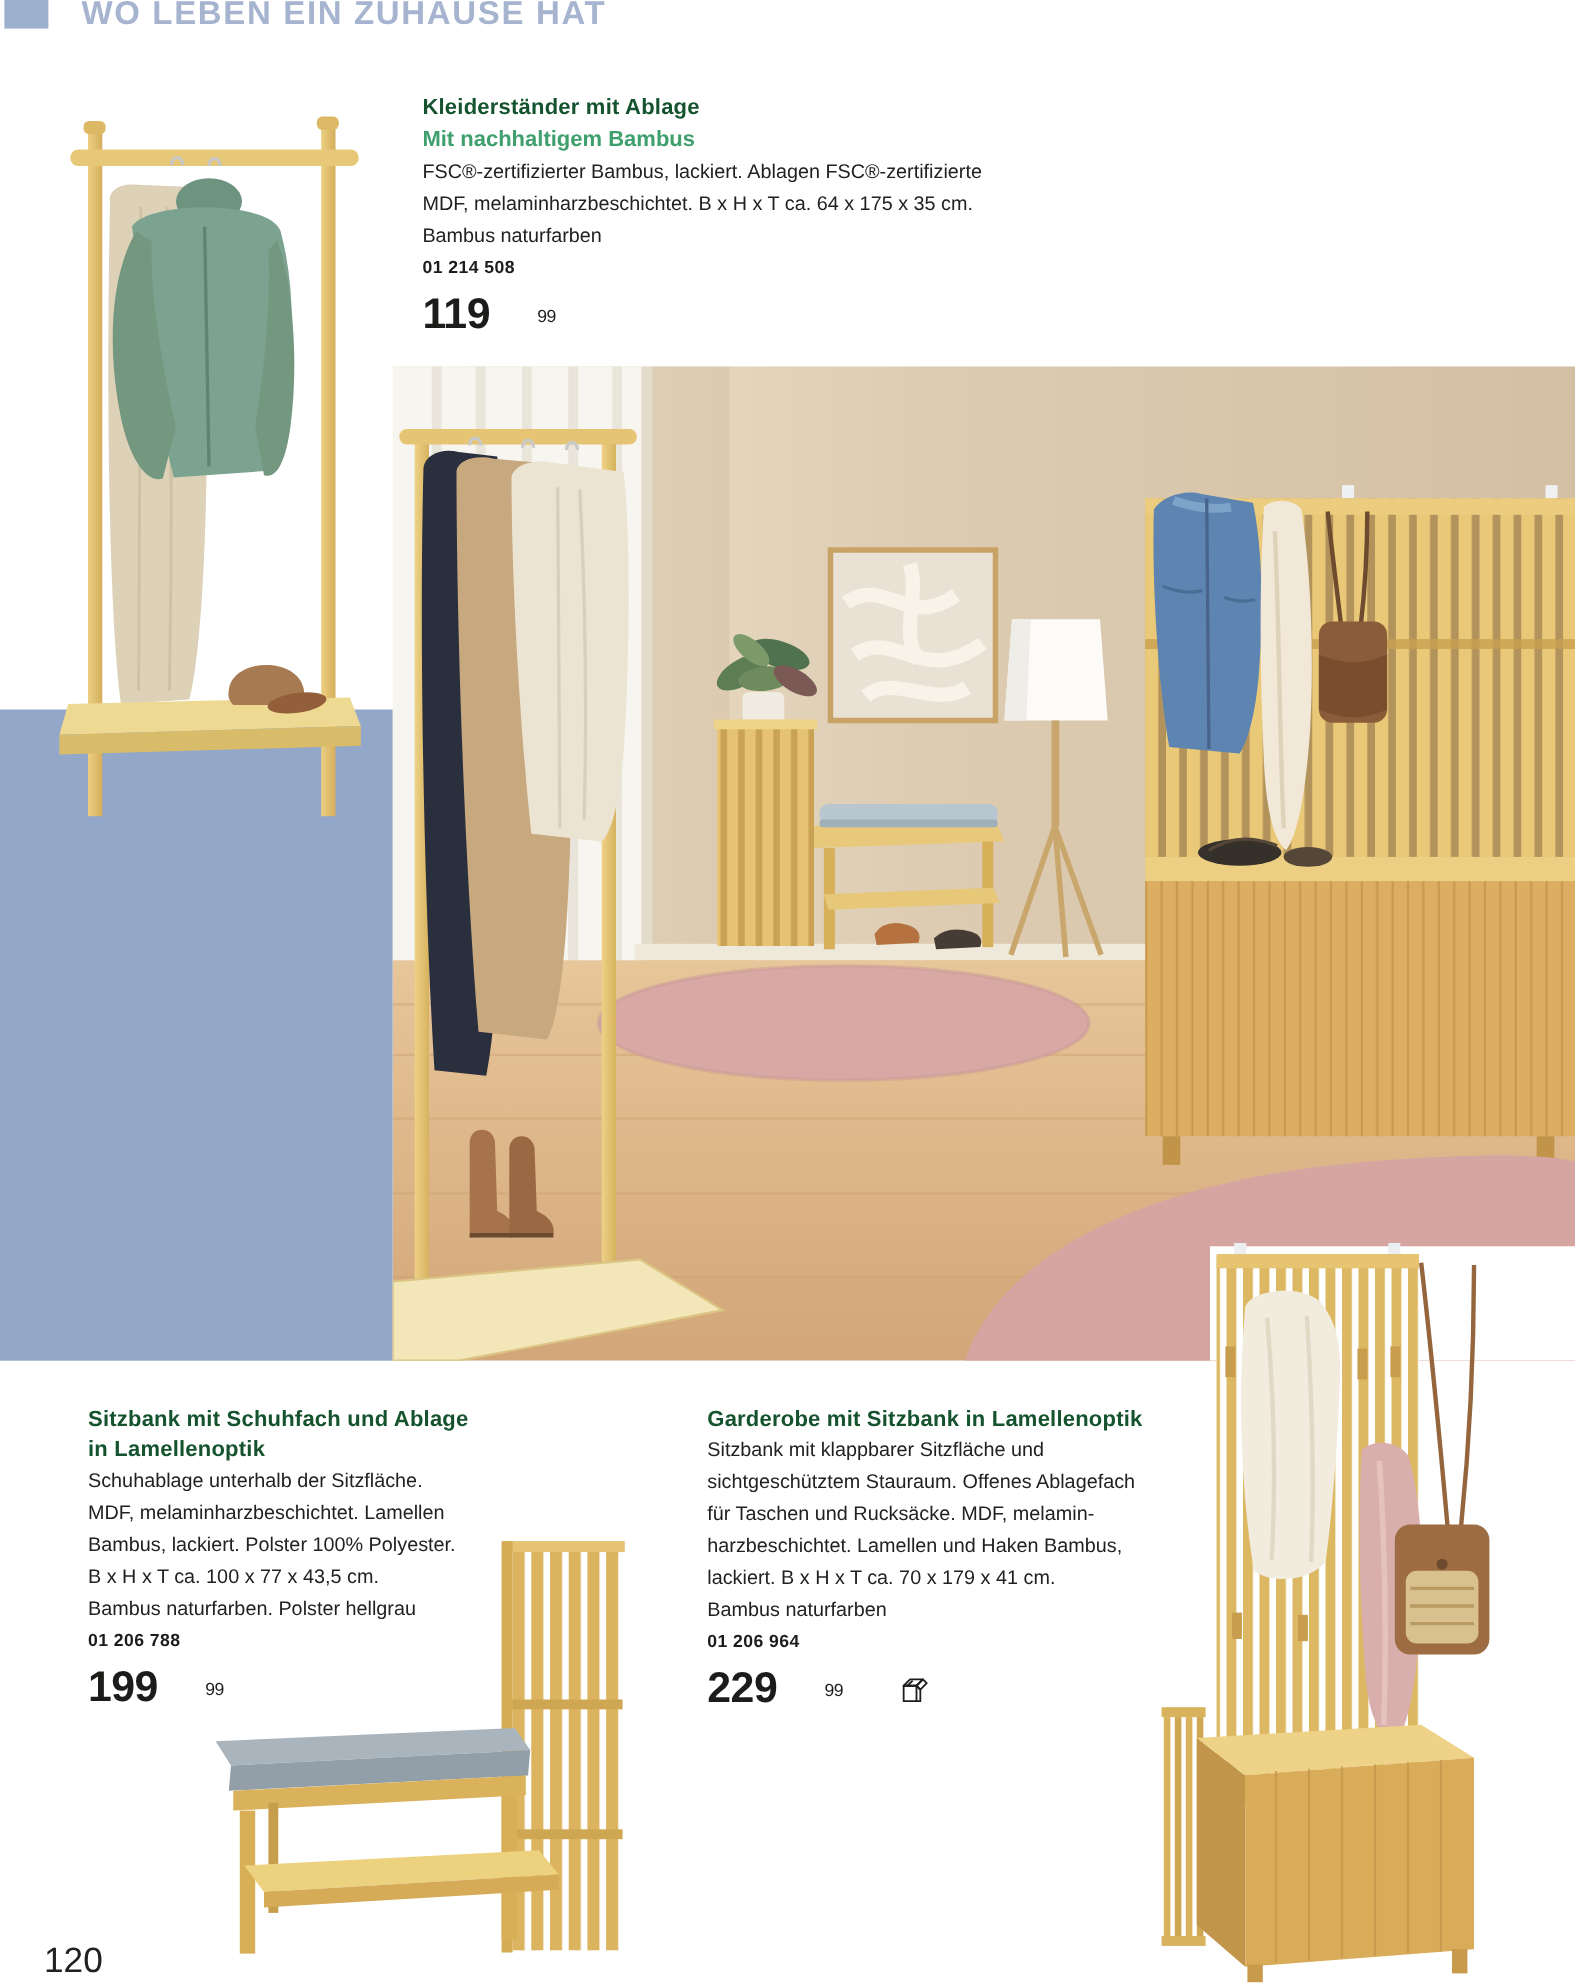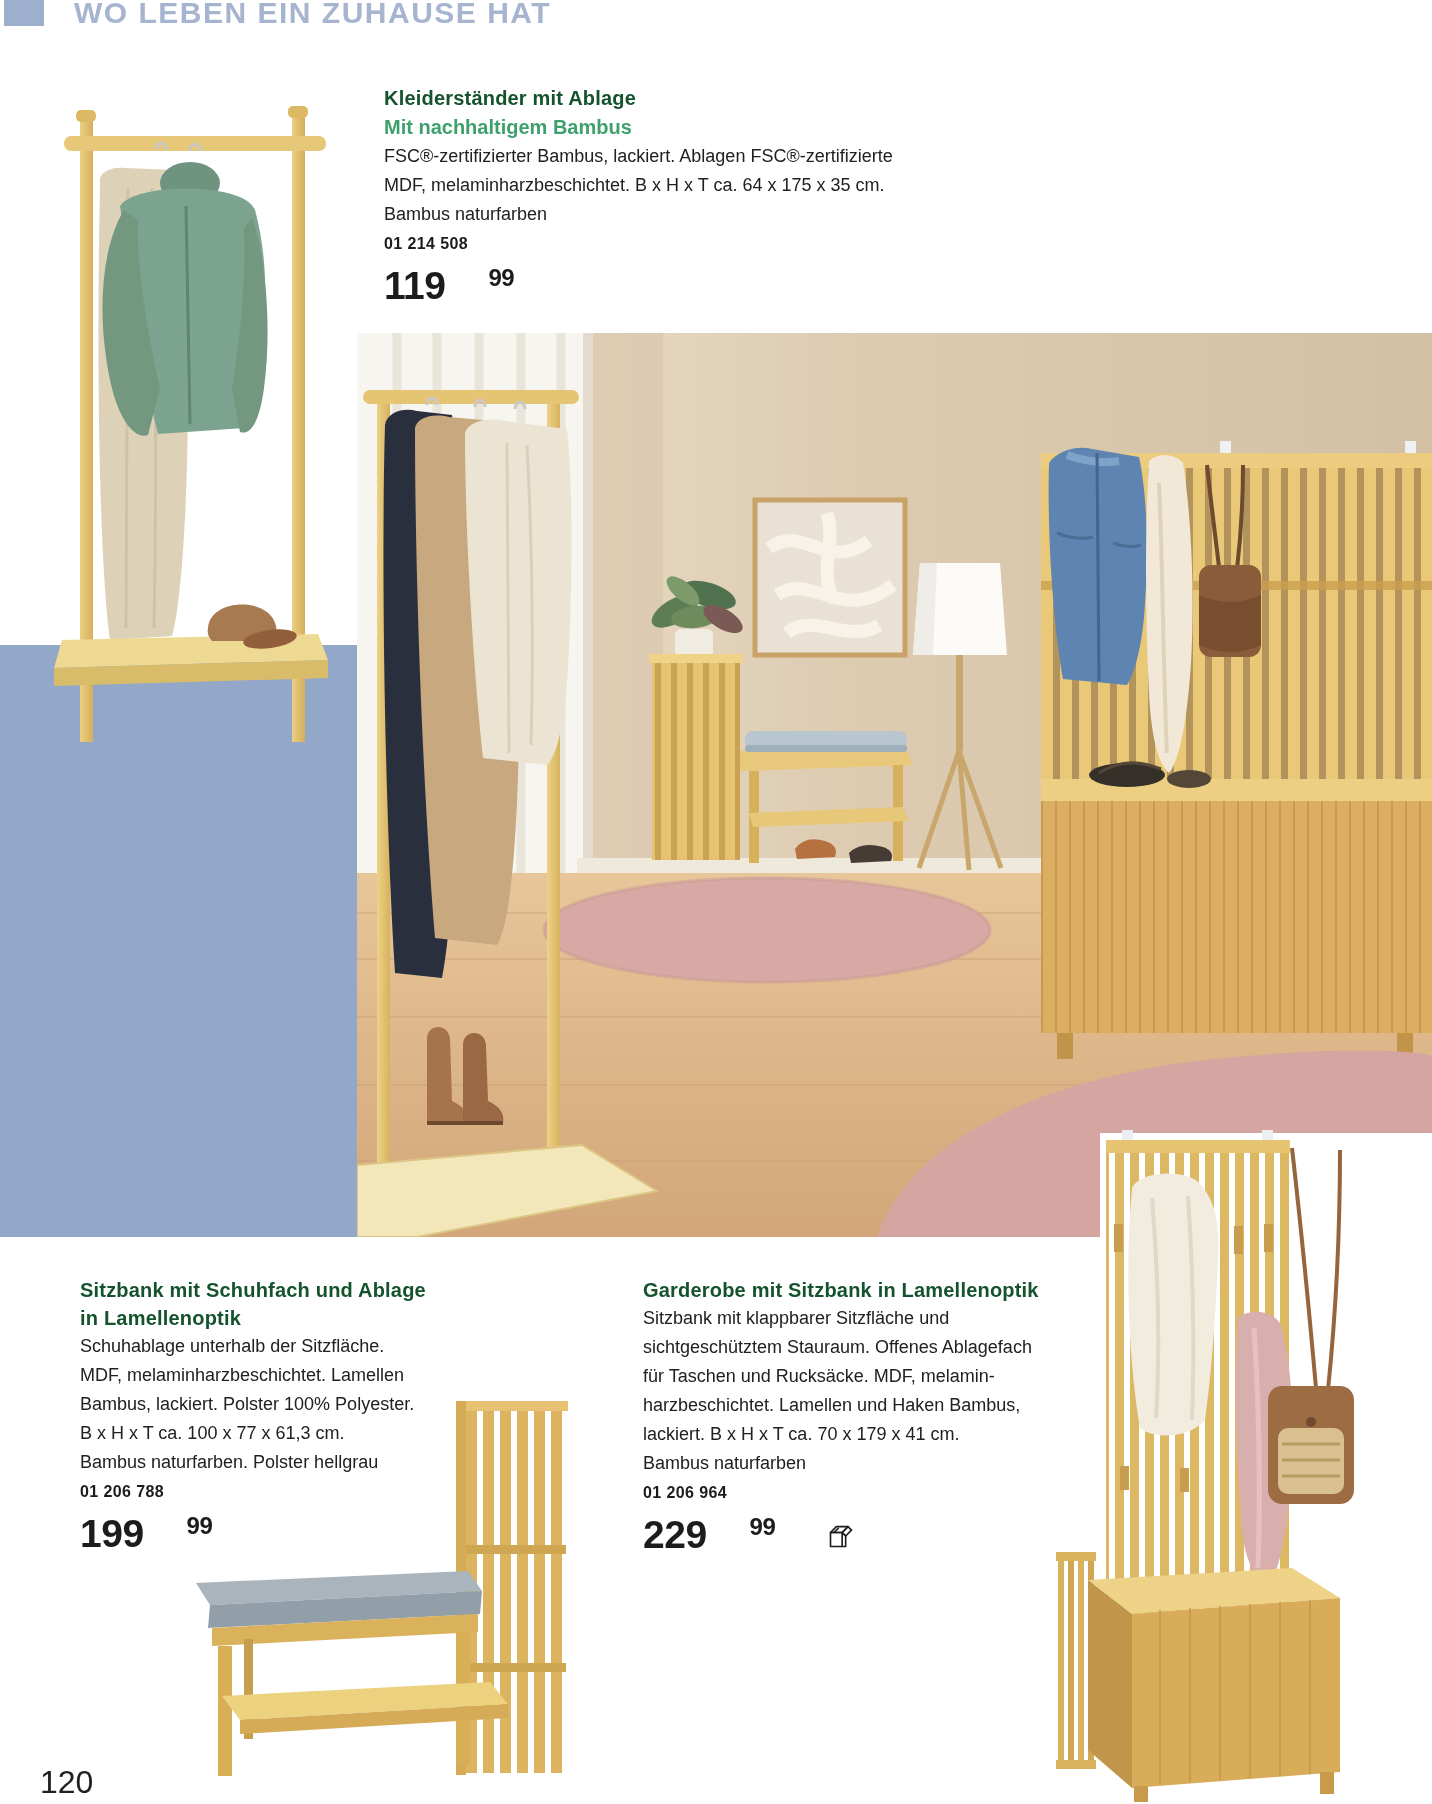--- a/index.html
+++ b/index.html
@@ -13,21 +13,21 @@
   
   .blue-panel{left:0;top:645px;width:357px;height:592px;background:#93a7c8;}
   
   .pblock{position:absolute;}
   .pt{font-size:20px;font-weight:700;line-height:28px;letter-spacing:.2px;color:#14532d;}
   .ps{font-size:20px;font-weight:700;line-height:30px;color:#3fa06e;}
   .pl{font-size:18px;line-height:29px;color:#21211f;}
   .pa{font-size:16px;font-weight:700;line-height:29px;letter-spacing:.4px;color:#1c1c1a;}
   .price{margin-top:6px;display:flex;align-items:flex-start;font-weight:600;
          font-size:39px;letter-spacing:-.5px;color:#1c1c1a;gap:40px;}
-  .price .ct{font-size:24px;margin-top:0;margin-left:3px;font-weight:700;}
+  .price .ct{font-size:16px;margin-top:16px;margin-left:3px;font-weight:400;}
   .price .bulky{margin-left:12px;margin-top:10px;}
   .page-number{left:40px;top:1764px;font-size:32px;color:#21211f;}
   svg{display:block;}
 </style>
 </head>
 <body>
 
 <div class="abs hdr-square"></div>
 <div class="abs page-title">WO LEBEN EIN ZUHAUSE HAT</div>
 
@@ -298,21 +298,21 @@
       <span class="ct">99</span>
   </div>
 </div>
 
 <div class="pblock" style="left:80px;top:1276px;width:440px;">
   <div class="pt">Sitzbank mit Schuhfach und Ablage</div>
   <div class="pt">in Lamellenoptik</div>
   <div class="pl">Schuhablage unterhalb der Sitzfläche.</div>
   <div class="pl">MDF, melaminharzbeschichtet. Lamellen</div>
   <div class="pl">Bambus, lackiert. Polster 100% Polyester.</div>
-  <div class="pl">B x H x T ca. 100 x 77 x 61,3 cm.</div>
+  <div class="pl">B x H x T ca. 100 x 77 x 43,5 cm.</div>
   <div class="pl">Bambus naturfarben. Polster hellgrau</div>
   <div class="pa">01 206 788</div>
   <div class="price">
     <span class="eu">199</span>
       <span class="ct">99</span>
   </div>
 </div>
 
 <div class="pblock" style="left:643px;top:1276px;width:460px;">
   <div class="pt">Garderobe mit Sitzbank in Lamellenoptik</div>

